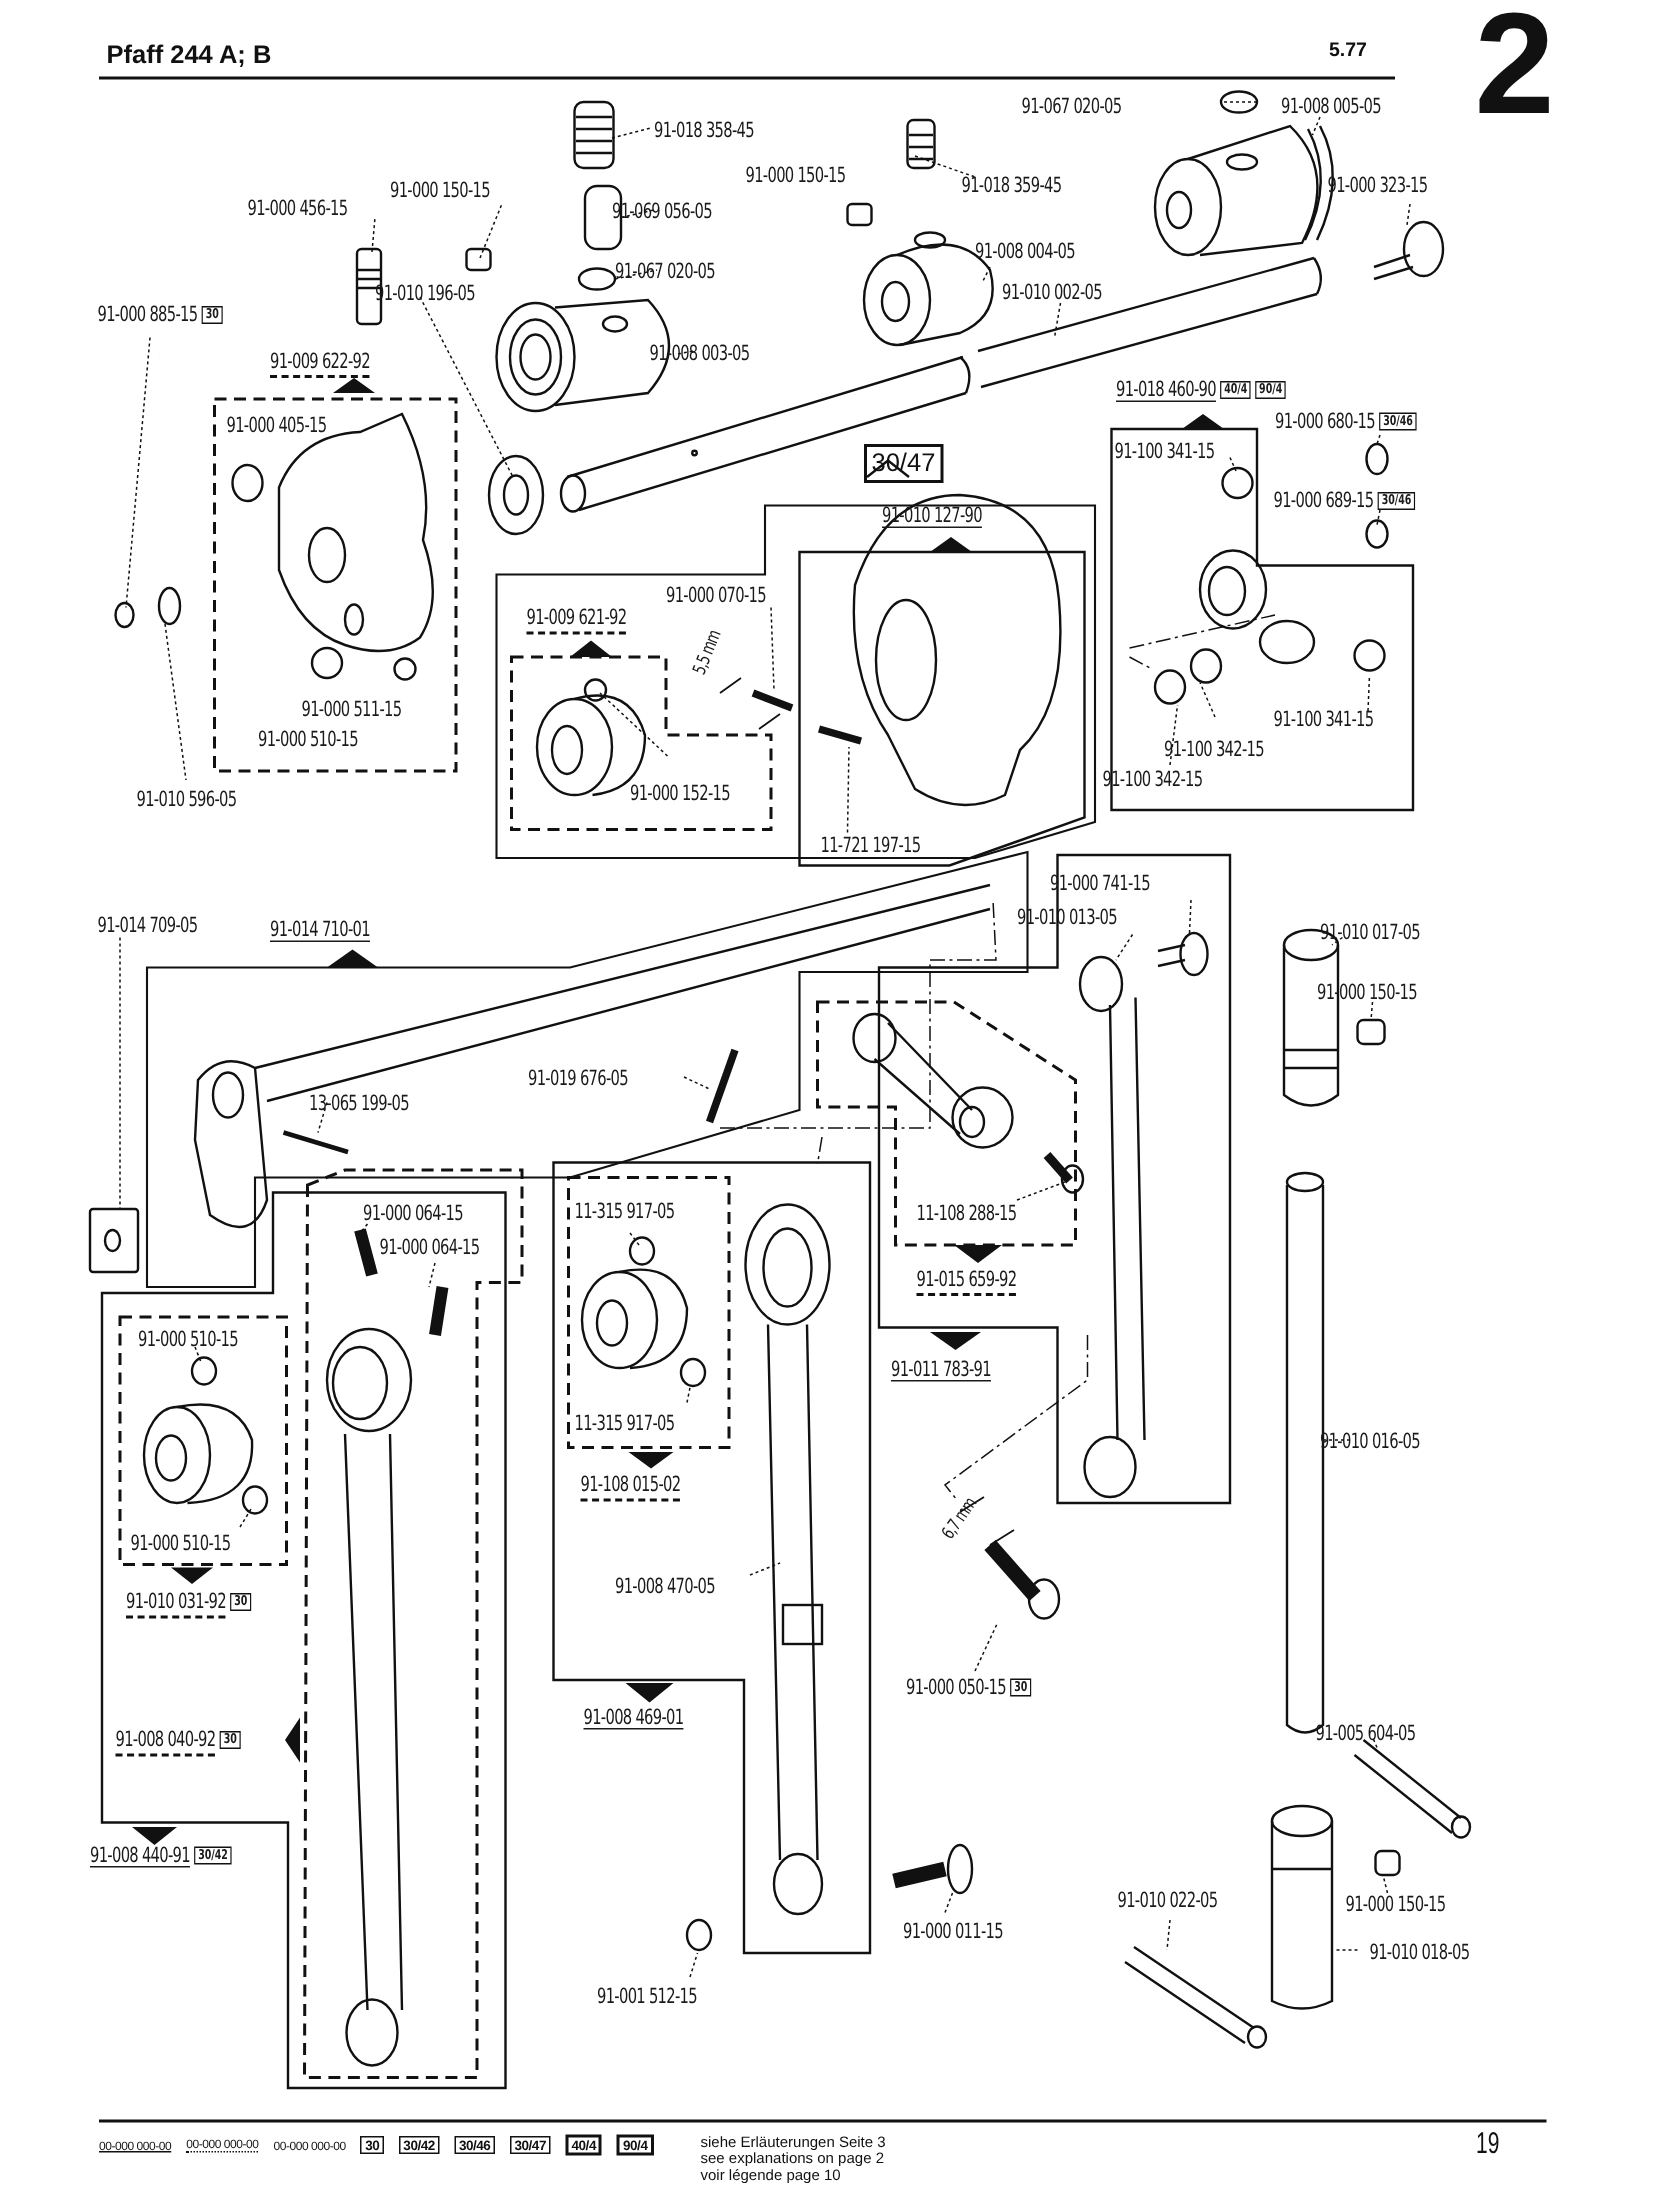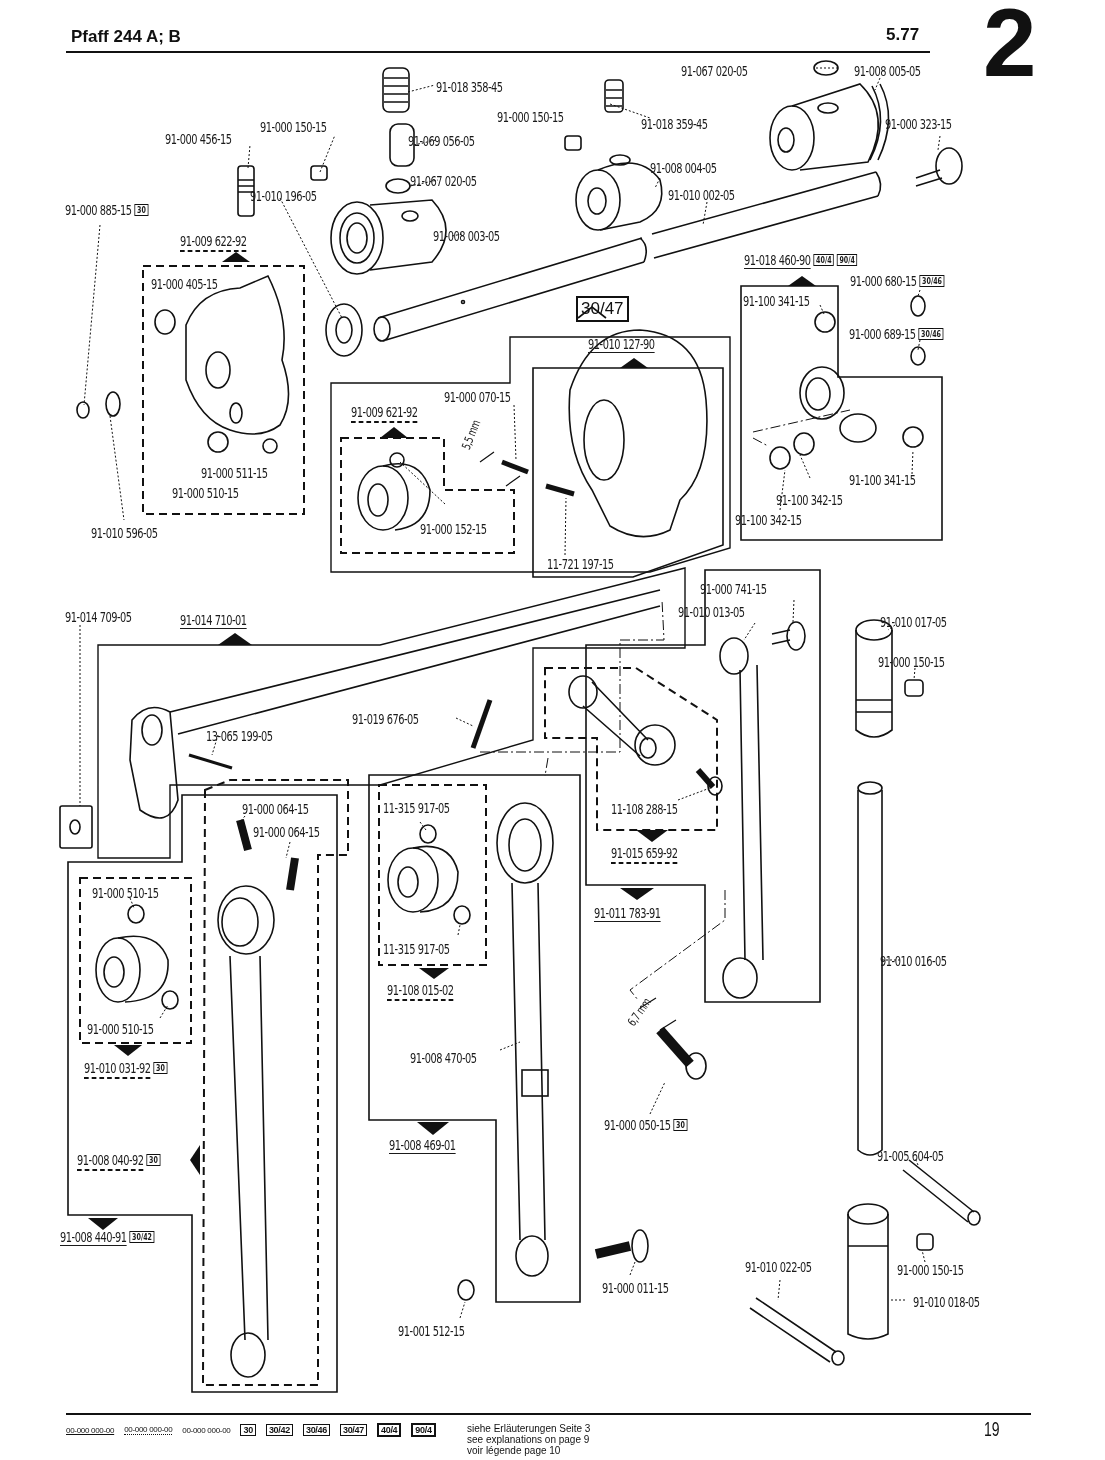--- a/index.html
+++ b/index.html
@@ -6,21 +6,21 @@
   body { width:1105px; height:1460px; position:relative; overflow:hidden;
          font-family:"Liberation Sans", sans-serif; color:#111; }
   .lbl { position:absolute; font-family:"DejaVu Sans Condensed","DejaVu Sans",sans-serif;
          font-size:14px; letter-spacing:-0.6px; white-space:nowrap; line-height:16px;
          transform:scaleX(0.78); transform-origin:left top; color:#1a1a1a; }
   .u { text-decoration:underline; text-underline-offset:3px; }
   .ud { border-bottom:2px dashed #111; padding-bottom:1px; }
   .tag { display:inline-block; border:1.6px solid #111; font-size:9px; line-height:10px;
          padding:0 2px; margin-left:4px; font-weight:bold; vertical-align:2px; letter-spacing:0; }
   .hdr-title { position:absolute; left:71px; top:27px; font-weight:bold; font-size:17px; }
-  .hdr-date { position:absolute; left:886px; top:25px; font-weight:bold; font-size:17px; }
+  .hdr-date { position:absolute; left:886px; top:25px; font-weight:bold; font-size:13px; }
   .hdr-group { position:absolute; left:983px; top:-12px; font-weight:bold; font-size:96px; line-height:110px; }
   .rule-top { position:absolute; left:66px; top:51px; width:864px; height:2px; background:#111; }
   .rule-bot { position:absolute; left:66px; top:1413px; width:965px; height:2px; background:#111; }
   .foot-legend { position:absolute; left:66px; top:1423px; font-size:8px; letter-spacing:-0.3px; display:flex; gap:10px; align-items:center; }
   .foot-legend .k1 { text-decoration:underline; }
   .foot-legend .k2 { border-bottom:1px dotted #111; }
   .foot-legend .kbox { border:1.5px solid #111; padding:0 2px; font-size:9px; font-weight:bold; }
   .foot-legend .kbox.inv { border-width:2px; }
   .foot-notes { position:absolute; left:467px; top:1423px; font-size:10px; line-height:11px; }
   .page-num { position:absolute; left:984px; top:1418px; font-size:20px; transform:scaleX(0.7); transform-origin:left top; }
@@ -352,16 +352,16 @@
   <span>00-000 000-00</span>
   <span class="kbox">30</span>
   <span class="kbox">30/42</span>
   <span class="kbox">30/46</span>
   <span class="kbox">30/47</span>
   <span class="kbox inv">40/4</span>
   <span class="kbox inv">90/4</span>
 </div>
 <div class="foot-notes">
   <div>siehe Erläuterungen Seite 3</div>
-  <div>see explanations on page 9</div>
+  <div>see explanations on page 2</div>
   <div>voir légende page 10</div>
 </div>
 <div class="page-num">19</div>
 
 </body></html>

